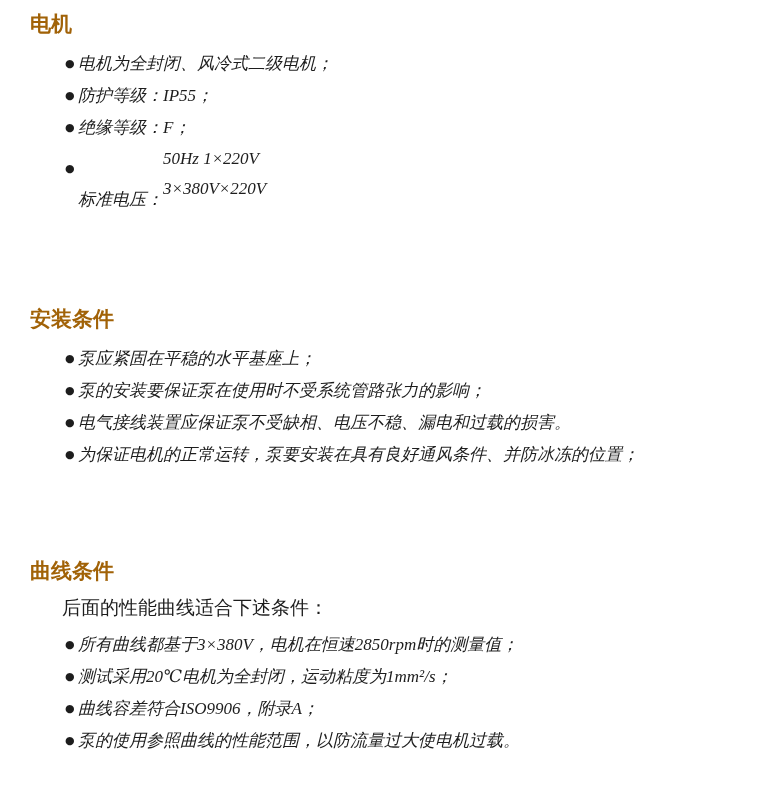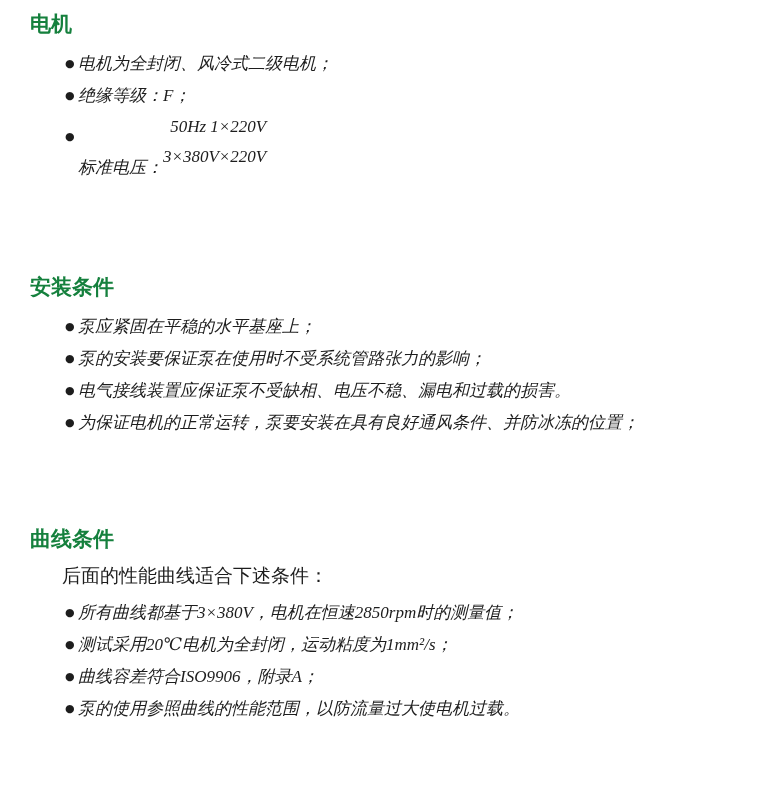--- a/index.html
+++ b/index.html
@@ -21,21 +21,21 @@
     width: 780px;
     height: 788px;
     padding: 12px 20px 0 30px;
   }
   .section { margin: 0; }
   .section-title {
     font-family: "Liberation Sans", "DejaVu Sans", sans-serif;
     font-size: 21px;
     line-height: 24px;
     font-weight: bold;
-    color: #15803d;
+    color: #a16207;
     margin: 0;
   }
   .sec-installation { margin-top: 92px; }
   .sec-curve { margin-top: 88px; }
 
   .item-list {
     list-style: none;
     margin: 12px 0 0 0;
     padding: 0 0 0 35px;
     font-style: italic;
@@ -49,39 +49,42 @@
     display: inline-block;
     width: 13px;
     font-size: 11px;
     vertical-align: 2px;
     color: #1d1d1d;
     font-family: "DejaVu Sans", sans-serif;
   }
   .item-multi { display: flex; align-items: flex-start; }
   .item-multi .bullet { line-height: 32px; vertical-align: baseline; padding-top: 9px; font-size: 11px; width: 13px; }
   .value-col { display: inline-block; }
-  .value-line { display: block; line-height: 30px; text-align: right; }
+  .value-line { display: block; line-height: 30px; }
 
   .intro-line {
     font-size: 19px;
     line-height: 22px;
     margin: 14px 0 0 32px;
   }
   .sec-curve .item-list { margin-top: 10px; }
 </style>
 </head>
 <body>
 
 <div class="page">
 
   <div class="section sec-motor">
     <h2 class="section-title">电机</h2>
     <ul class="item-list">
       <li class="item">
         <span class="bullet">●</span><span>电机为全封闭、风冷式二级电机；</span>
+      </li>
+      <li class="item">
+        <span class="bullet">●</span><span>防护等级：IP55；</span>
       </li>
       <li class="item">
         <span class="bullet">●</span><span>绝缘等级：F；</span>
       </li>
       <li class="item item-multi">
         <span class="bullet">●</span>
           <span style="line-height:30px;margin-top:41px;">标准电压：</span>
         <span class="value-col">
           <span class="value-line">50Hz 1×220V</span>
           <span class="value-line">3×380V×220V</span>

